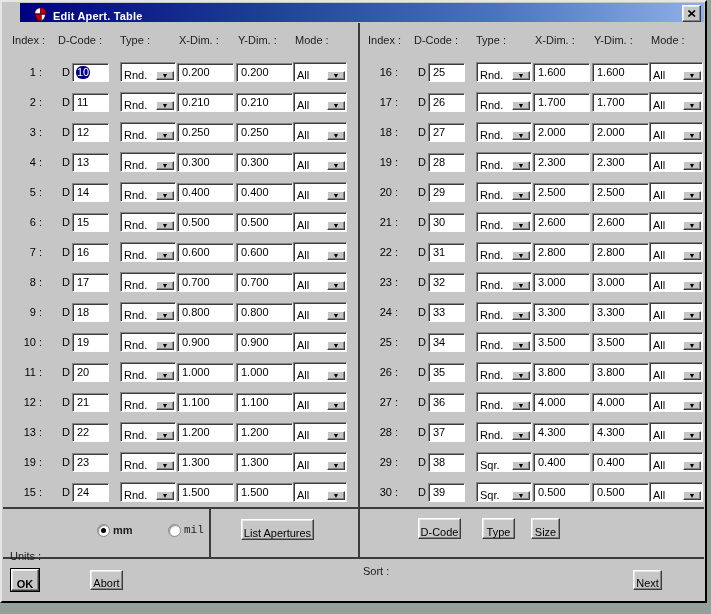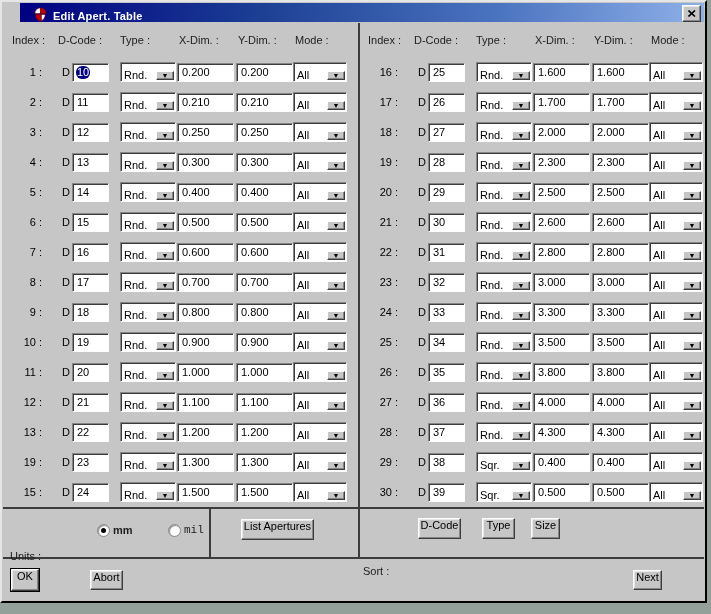--- a/index.html
+++ b/index.html
@@ -34,24 +34,24 @@
   
   .sunk{
     background:#fff;
     border:1px solid;border-color:#868686 #fdfdfd #fdfdfd #868686;
     box-shadow:inset 1px 1px 0 #3c3c3c;
   }
   .btn{
     background:#c6c6c6;
     border:1px solid;border-color:#fdfdfd #3c3c3c #3c3c3c #fdfdfd;
     box-shadow:inset -1px -1px 0 #868686, inset 1px 1px 0 #e8e8e8;
-    display:flex;align-items:flex-start;justify-content:center;
+    display:flex;align-items:flex-end;justify-content:center;
     box-sizing:border-box;white-space:nowrap;
   }
-  .btn.default{outline:1px solid #000;outline-offset:0;font-weight:normal;}
+  .btn.default{outline:1px solid #000;outline-offset:0;font-weight:bold;}
   .divider{position:absolute;background:#3c3c3c;}
   
   .panel{position:absolute;top:26px;width:352px;}
   #panel-left{left:4px;}
   #panel-right{left:360px;}
   .panel-header{position:relative;height:30px;}
   .panel-header span{position:absolute;top:6px;color:#1c1c1c;}
   .h-index{left:6px;}  .h-dcode{left:52px;} .h-type{left:114px;}
   .h-xdim{left:173px;} .h-ydim{left:232px;} .h-mode{left:289px;}
   .rows{position:relative;}

